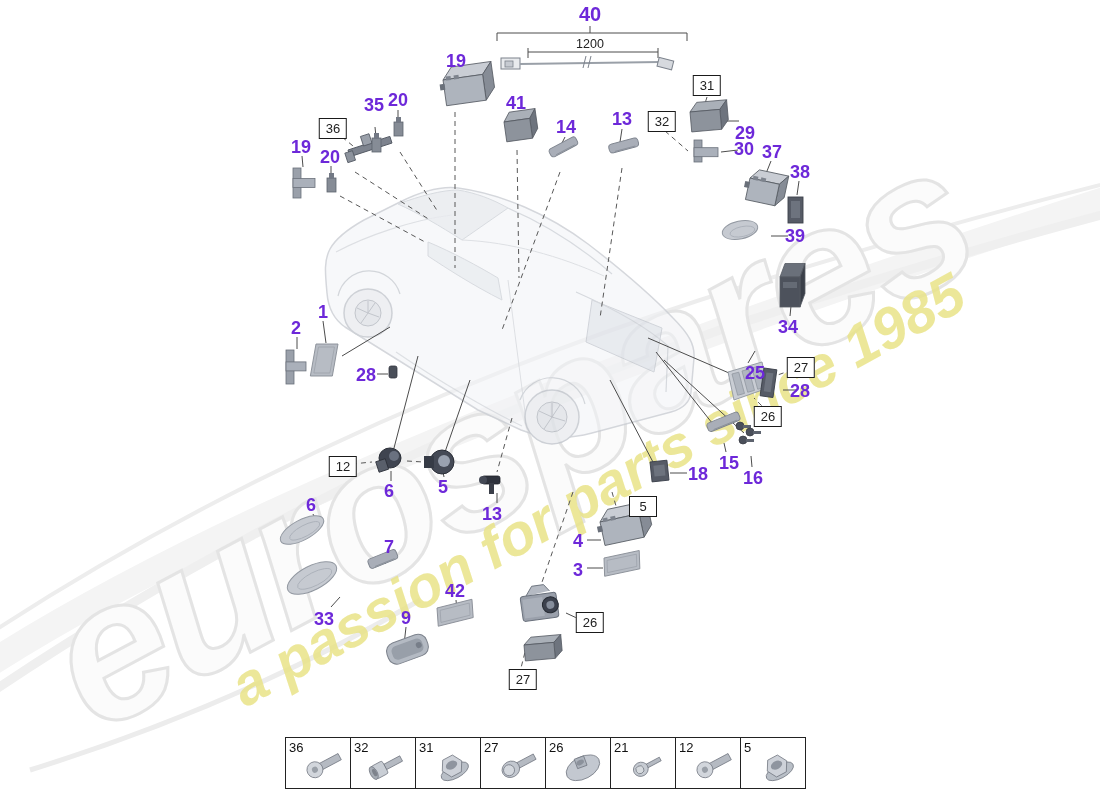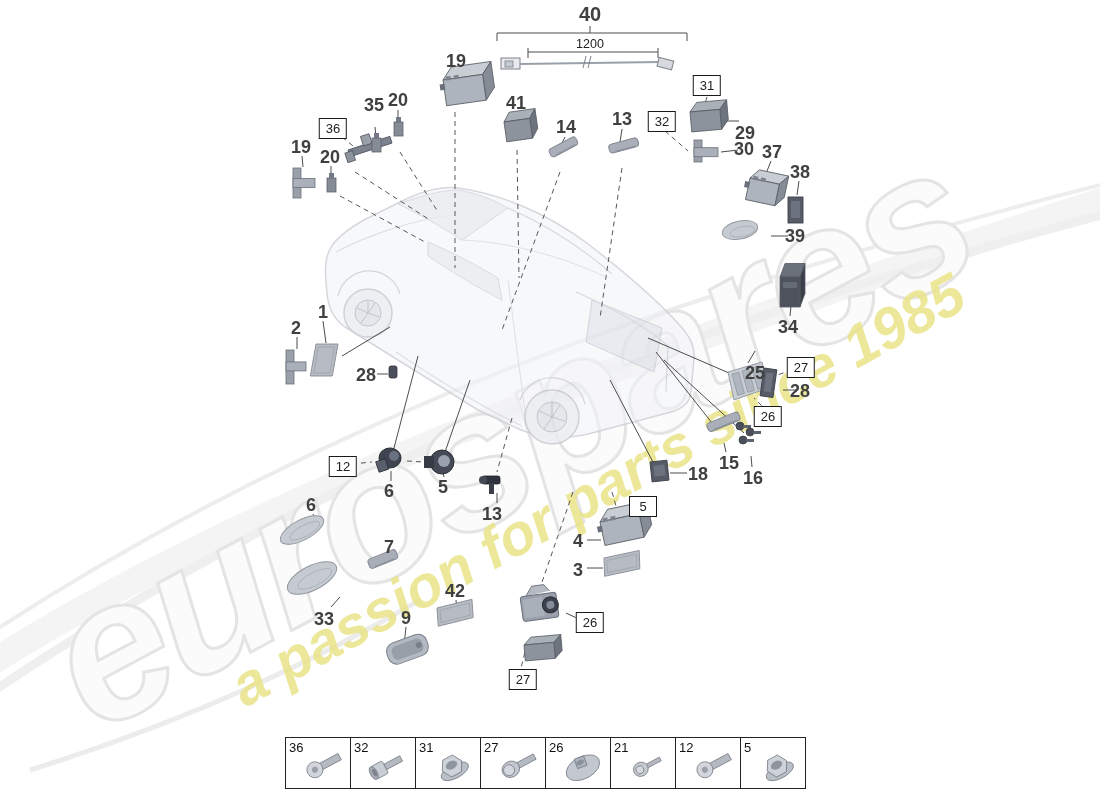--- a/index.html
+++ b/index.html
@@ -1,21 +1,21 @@
 <!DOCTYPE html>
 <html><head>
 <meta charset="utf-8">
 <style>
   html,body{margin:0;padding:0;background:#ffffff;}
   .stage{position:relative;width:1100px;height:800px;overflow:hidden;background:#fff;
          font-family:"Liberation Sans",sans-serif;}
   svg{position:absolute;left:0;top:0;}
   .labels{position:absolute;left:0;top:0;width:1100px;height:800px;pointer-events:none;}
   .num-label{position:absolute;transform:translateX(-50%);font-weight:bold;font-size:18px;
-             color:#404040;line-height:1;pointer-events:auto;cursor:pointer;}
+             color:#6d28d9;line-height:1;pointer-events:auto;cursor:pointer;}
   .num-label.big{font-size:20px;}
   .ref-box{position:absolute;transform:translateX(-50%);border:1.6px solid #1a1a1a;background:#fff;
            font-size:13px;font-weight:400;color:#222;padding:3px 6px;min-width:14px;text-align:center;
            line-height:1;pointer-events:auto;cursor:pointer;}
   .fast-table{position:absolute;display:flex;border:1.3px solid #222;background:#fff;}
   .fast-cell{position:relative;width:64px;height:50px;border-left:1.3px solid #222;cursor:pointer;}
   .fast-cell:first-child{border-left:none;}
   .fast-num{position:absolute;left:3px;top:2px;font-size:13px;color:#111;}
   .ldr{stroke:#4c4c4c;stroke-width:1;fill:none;}
   .dash{stroke-dasharray:5 4;stroke:#585858;}

